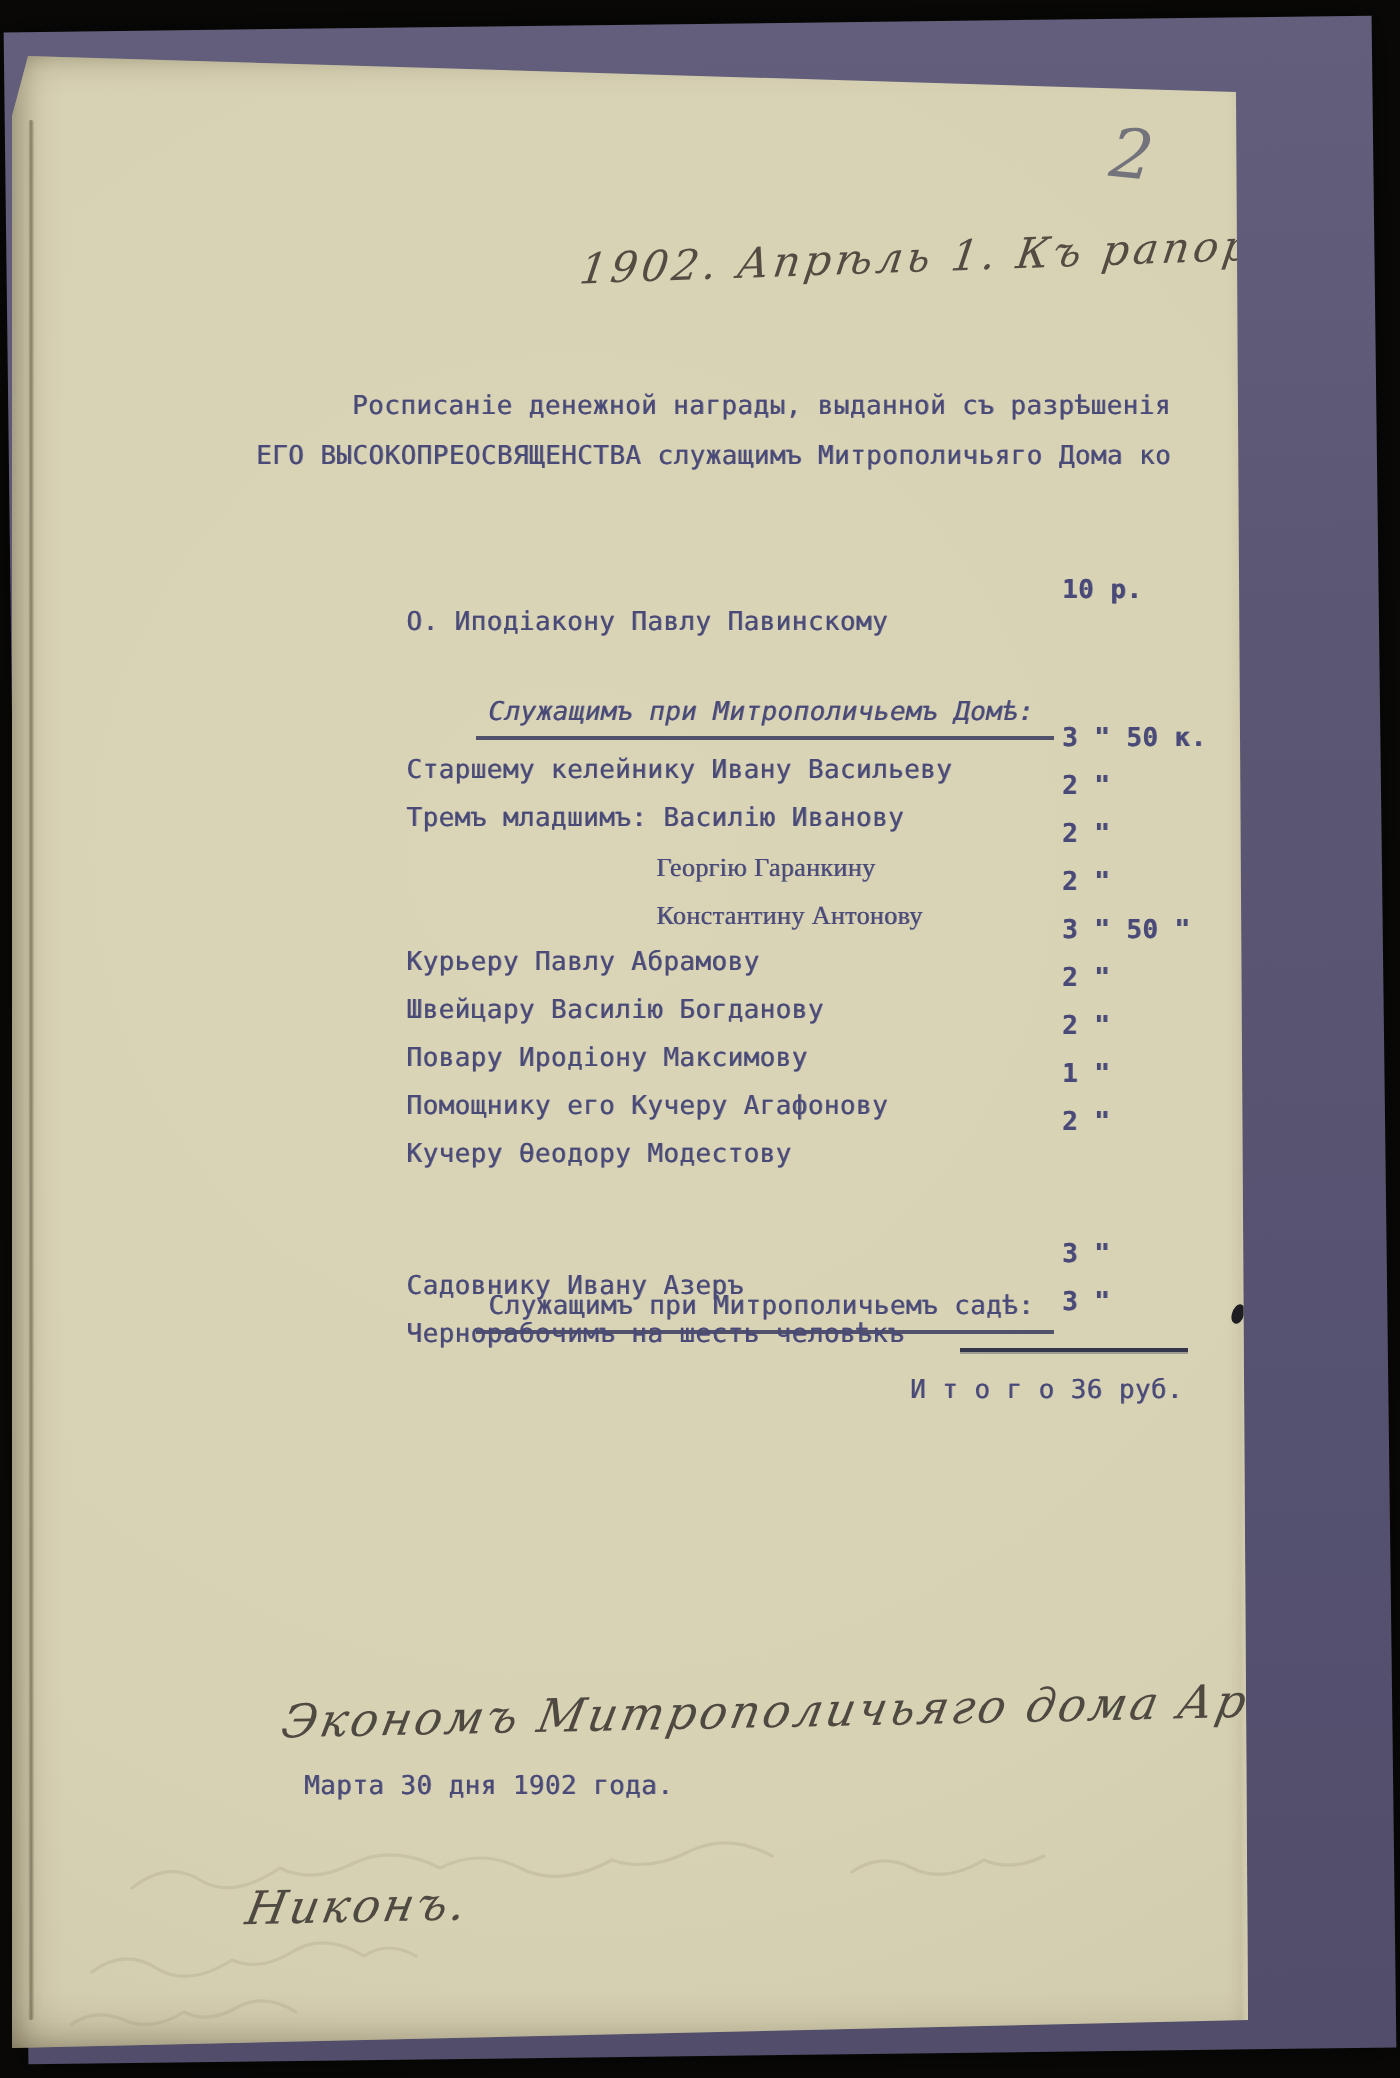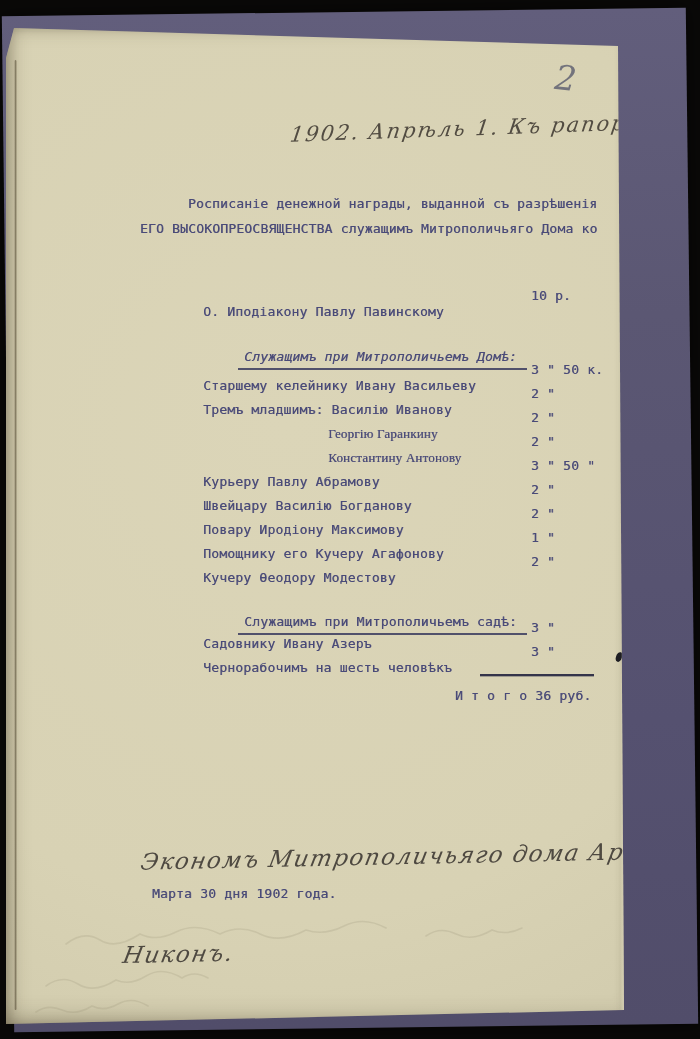--- a/index.html
+++ b/index.html
@@ -37,23 +37,23 @@
   
   .typed{
     position:absolute;color:#494a78;font-size:13px;line-height:16px;
     letter-spacing:.2px;white-space:pre;text-shadow:.4px 0 0 rgba(73,74,120,.65);
   }
   .sec-header{
     display:inline-block;border-bottom:2px solid rgba(56,57,94,.85);
     padding:0 10px 3px 6px;
   }
   .row{position:absolute;left:149px;width:462px;}
-  .row .value{position:absolute;left:376px;top:0;white-space:pre;}
+  .row .value{position:absolute;left:376px;top:0;white-space:pre;font-weight:bold;}
   .row.indent .label{display:inline-block;padding-left:125px;font-family:Liberation Serif, serif;}
-  .para-line{position:absolute;left:134px;}
+  .para-line{position:absolute;left:122px;}
   .rule{
     position:absolute;left:474px;width:114px;height:2px;background:#34344a;
     box-shadow:0 1px 0 rgba(52,52,74,.35);
   }
   
   .handwritten{
     position:absolute;font-family:"DejaVu Serif","Liberation Serif",serif;
     font-style:italic;color:#4b463e;white-space:pre;
   }
   .hw-date{left:284px;top:88px;font-size:21px;letter-spacing:2px;
@@ -125,21 +125,21 @@
     </div>
     <div class="typed row" style="top:502px;">
       <span class="label">Помощнику его Кучеру Агафонову</span>
       <span class="value">1 "</span>
     </div>
     <div class="typed row" style="top:526px;">
       <span class="label">Кучеру Ѳеодору Модестову</span>
       <span class="value">2 "</span>
     </div>
 
-    <div class="typed" style="left:184px;top:570px;">
+    <div class="typed" style="left:184px;top:602px;">
       <span class="sec-header">Служащимъ при Митрополичьемъ садѣ:</span>
     </div>
     <div class="typed row" style="top:592px;">
       <span class="label">Садовнику Ивану Азеръ</span>
       <span class="value">3 "</span>
     </div>
     <div class="typed row" style="top:616px;">
       <span class="label">Чернорабочимъ на шесть человѣкъ</span>
       <span class="value">3 "</span>
     </div>

